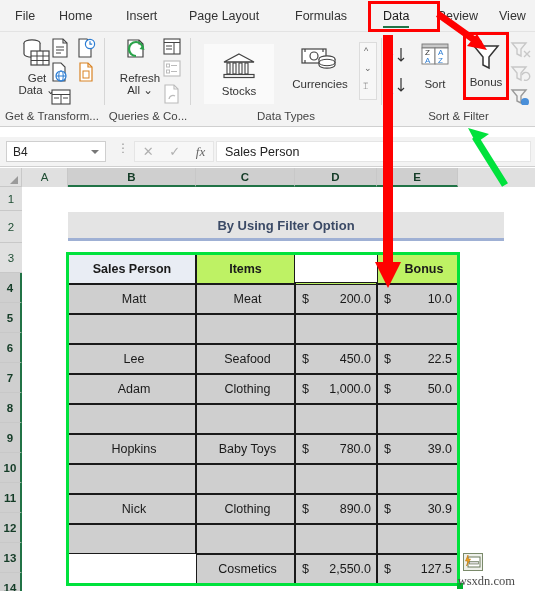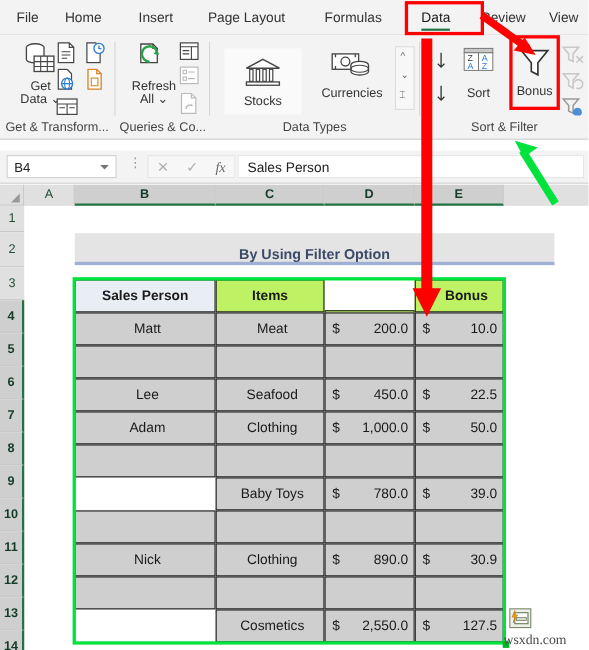--- a/index.html
+++ b/index.html
@@ -462,21 +462,21 @@
       <div class="rowhead sel" style="top:266px; height:30px;">10</div>
       <div class="rowhead sel" style="top:296px; height:30px;">11</div>
       <div class="rowhead sel" style="top:326px; height:30px;">12</div>
       <div class="rowhead sel" style="top:356px; height:30px;">13</div>
       <div class="rowhead sel" style="top:386px; height:30px;">14</div>
 
     </div>
 
     <div class="cells">
 
-      <div class="titlebanner" style="left:46px; top:25px; width:436px; height:29px;align-items:flex-end;">
+      <div class="titlebanner" style="left:46px; top:25px; width:436px; height:29px;">
         <span>By Using Filter Option</span>
       </div>
 
       <div class="tcell hdr first" style="left:46px;  top:67px; width:128px; height:30px;">
           <span>Sales Person</span>
         </div>
       <div class="tcell hdr" style="left:174px; top:67px; width:99px;  height:30px;">
           <span>Items</span>
         </div>
       <div class="tcell hdr" style="left:273px; top:67px; width:82px;  height:30px;margin-top:28px;">
@@ -542,20 +542,23 @@
 
       <div class="tcell txt" style="left:46px;  top:217px; width:128px; height:30px;">
           <span></span>
         </div>
       <div class="tcell txt" style="left:174px; top:217px; width:99px;  height:30px;">
           <span></span>
         </div>
       <div class="tcell num" style="left:273px; top:217px; width:82px;  height:30px;"></div>
       <div class="tcell num" style="left:355px; top:217px; width:81px;  height:30px;"></div>
 
+      <div class="tcell txt" style="left:46px;  top:247px; width:128px; height:30px;">
+          <span>Hopkins</span>
+        </div>
       <div class="tcell txt" style="left:174px; top:247px; width:99px;  height:30px;">
           <span>Baby Toys</span>
         </div>
       <div class="tcell num" style="left:273px; top:247px; width:82px;  height:30px;">
           <span class="cur">$</span>
           <span class="val">780.0</span>
         </div>
       <div class="tcell num" style="left:355px; top:247px; width:81px;  height:30px;">
           <span class="cur">$</span>
           <span class="val">39.0</span>

